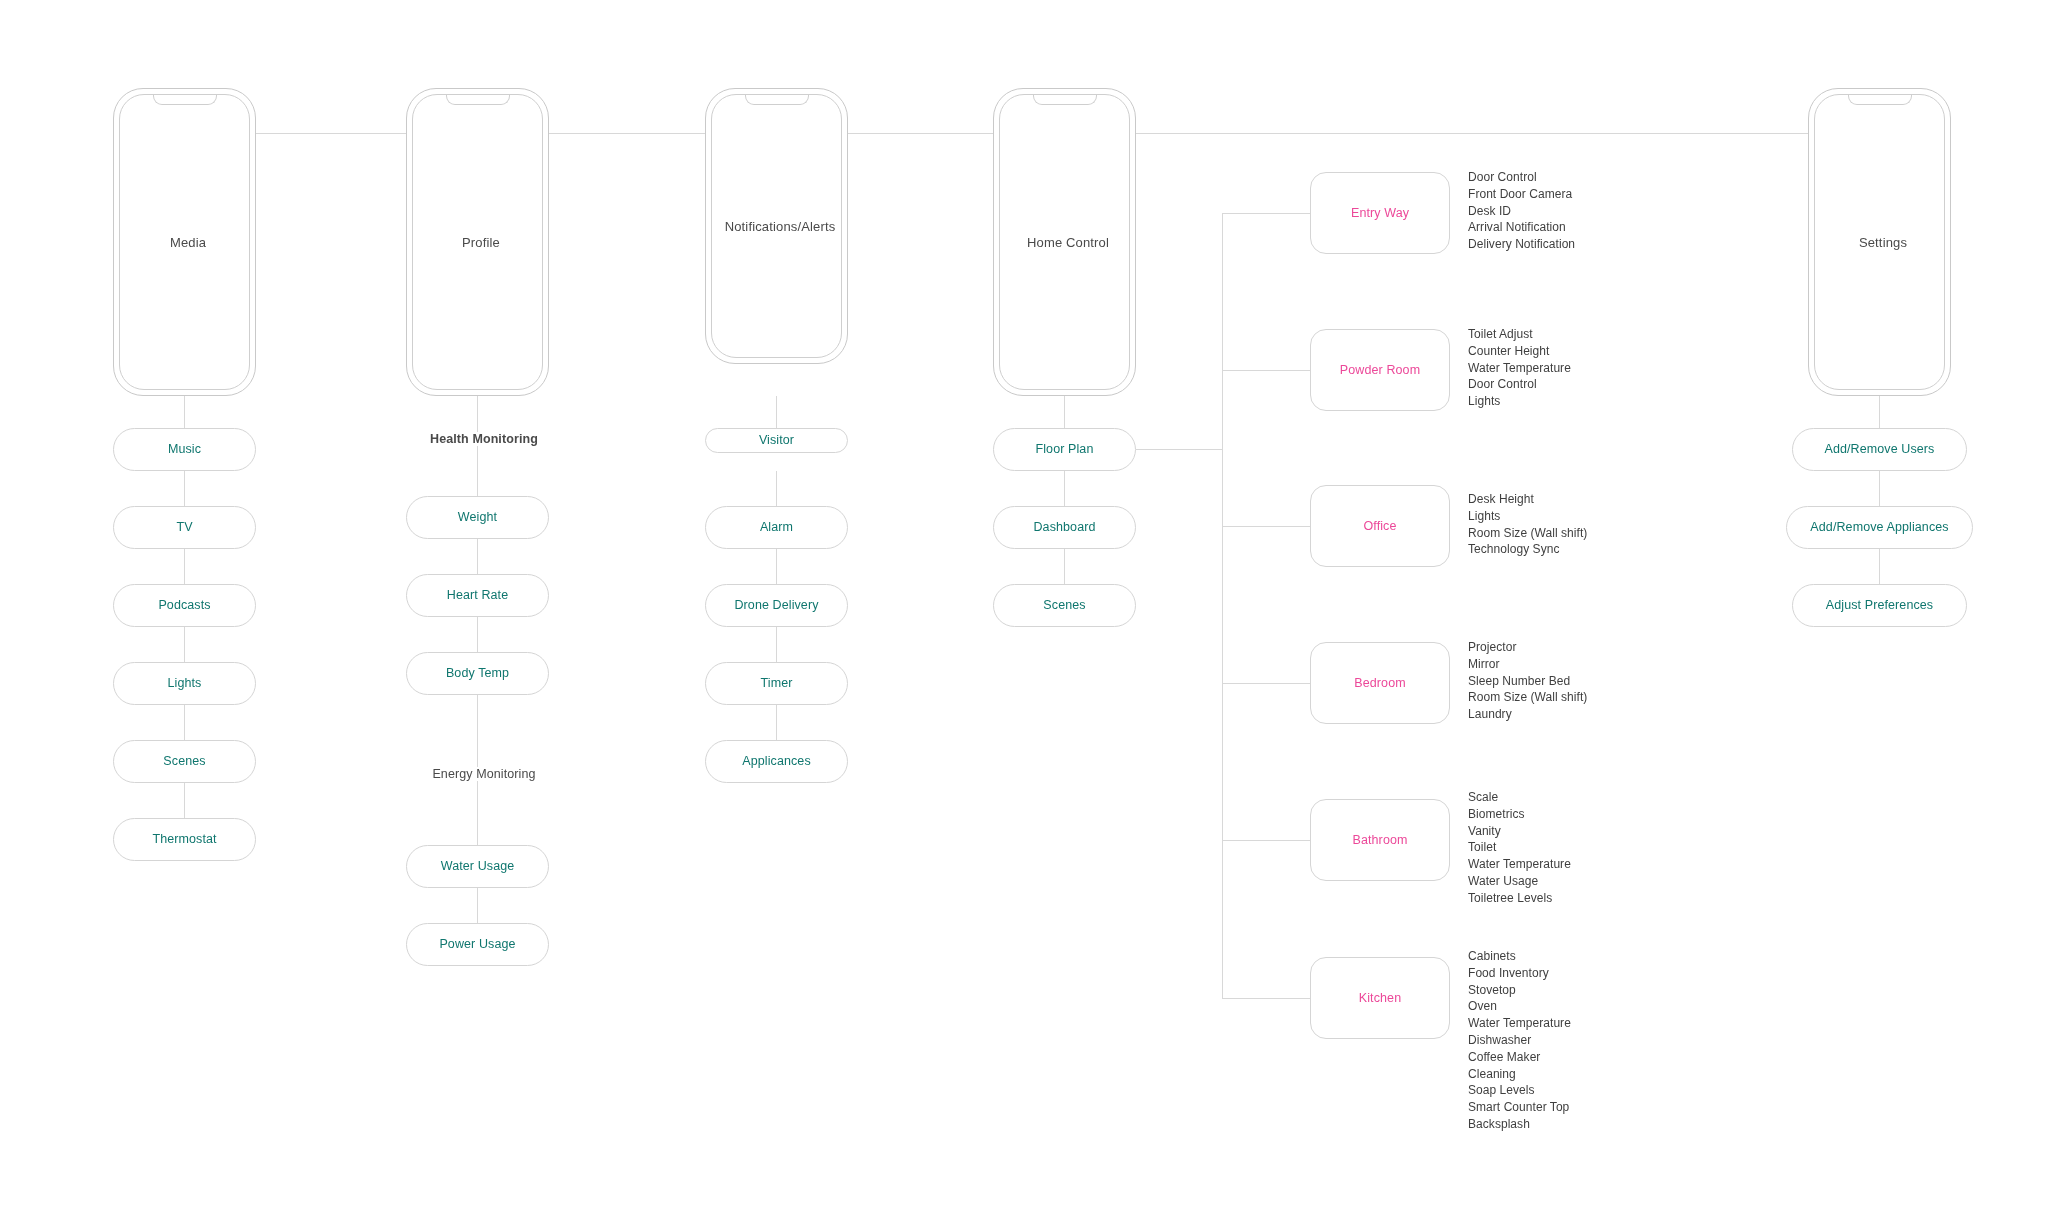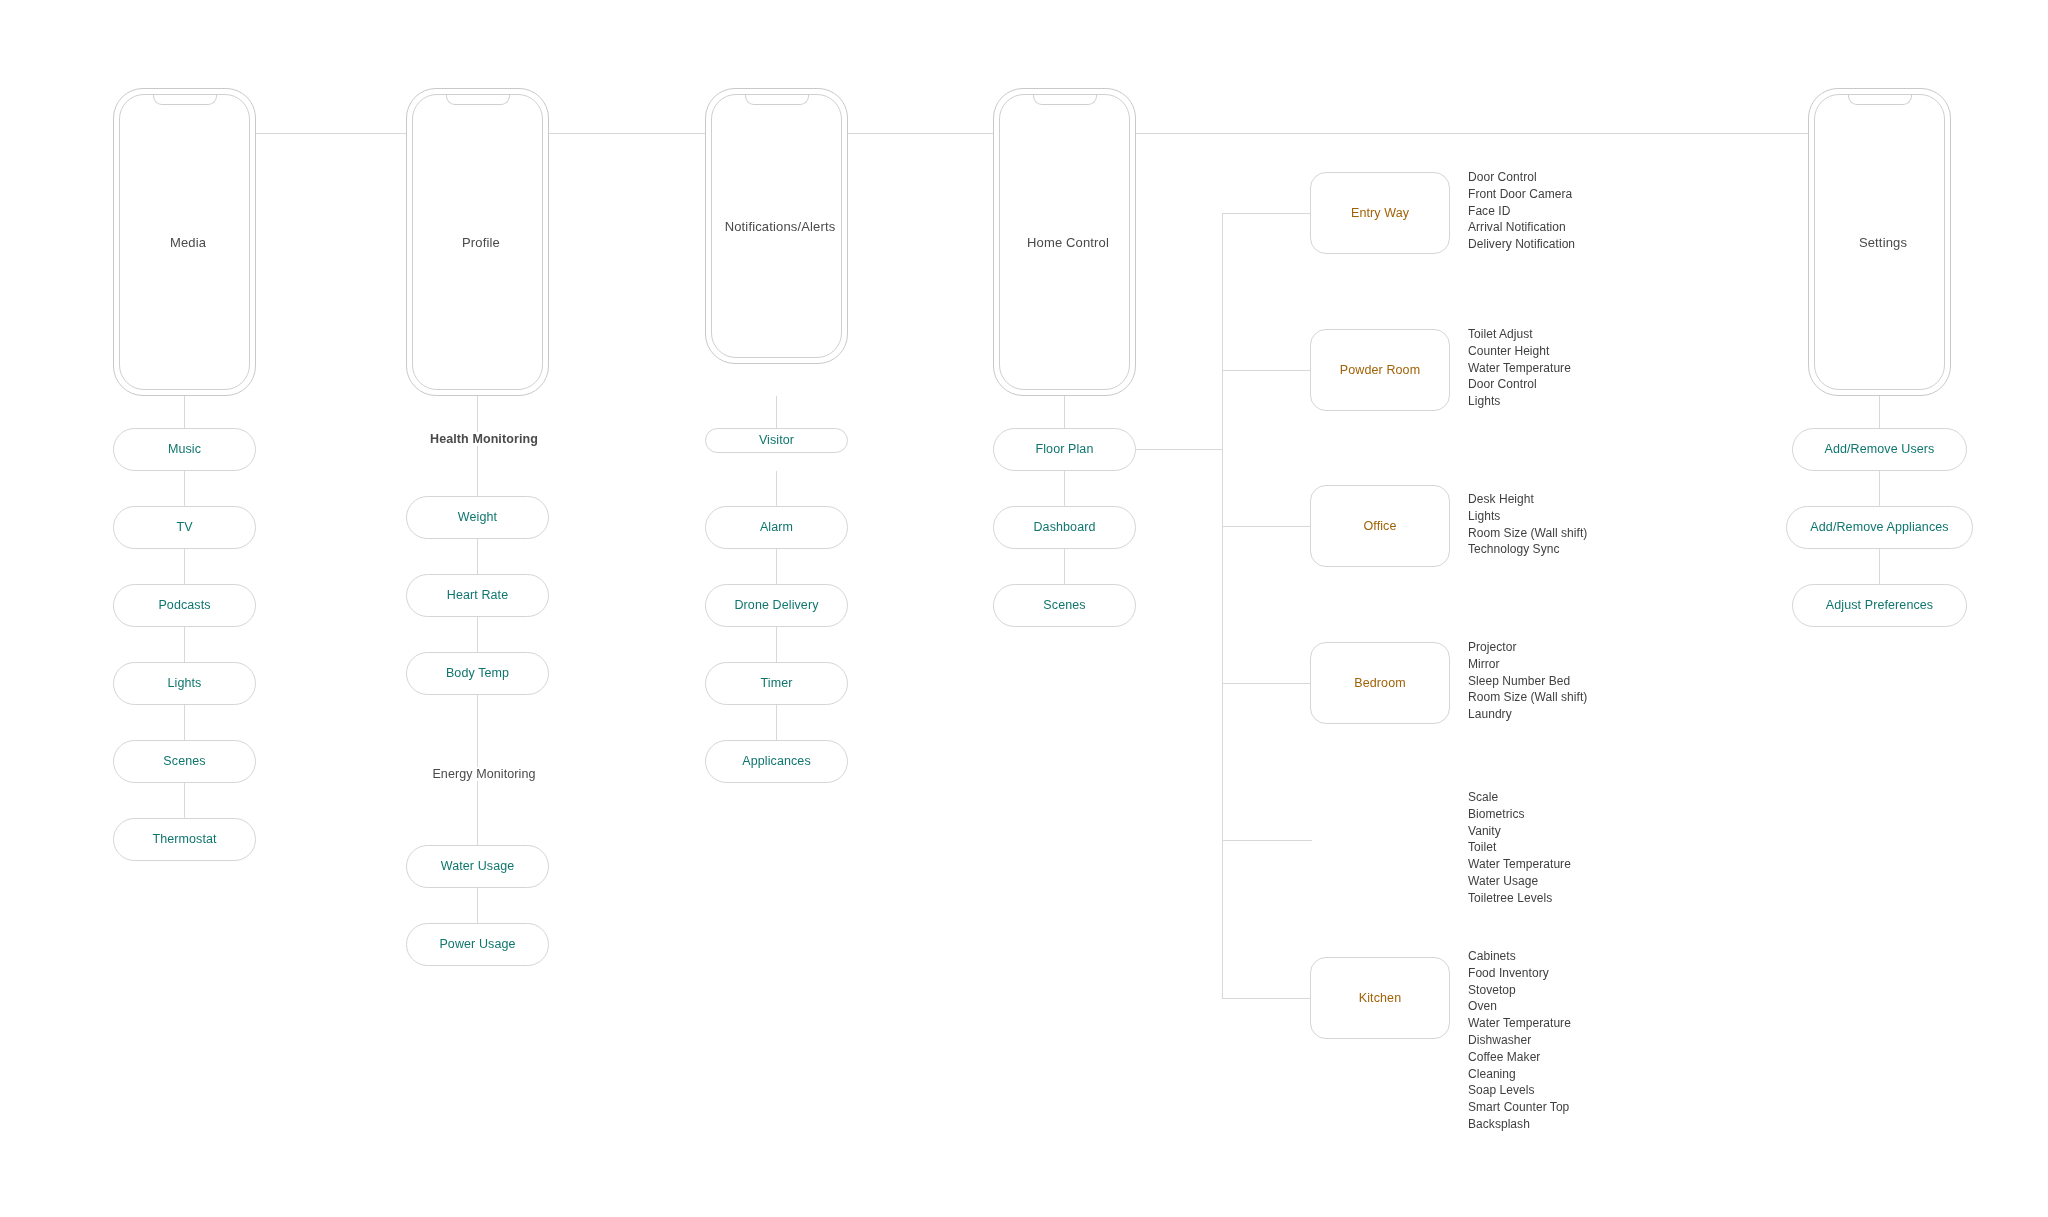--- a/index.html
+++ b/index.html
@@ -38,21 +38,21 @@
     border:1px solid #d5d5d5;border-radius:22px;background:#fff;
     display:flex;align-items:center;justify-content:center;
     font-size:12.5px;color:#0f766e;letter-spacing:.1px;
     text-align:center;line-height:1.15;}
 
   
   .room{
     position:absolute;box-sizing:border-box;
     border:1px solid #d5d5d5;border-radius:16px;background:#fff;
     display:flex;align-items:center;justify-content:center;
-    font-size:12.5px;color:#a16207;letter-spacing:.1px;}
+    font-size:12.5px;color:#ec4899;letter-spacing:.1px;}
 
   
   .caption{
     position:absolute;font-size:12.5px;color:#4a4a4a;
     background:#fff;padding:0 7px;white-space:nowrap;
     text-align:center;letter-spacing:.1px;}
 
   
   .flist{position:absolute;font-size:12px;color:#3f3f3f;line-height:16.8px;
          letter-spacing:.05px;white-space:nowrap;}
@@ -208,21 +208,21 @@
   <div class="ln h" style="left:1222px;top:683px;width:90px;"></div>
   <div class="ln h" style="left:1222px;top:840px;width:90px;"></div>
   <div class="ln h" style="left:1222px;top:998px;width:90px;"></div>
 
   <div class="room" style="left:1310px;top:172px;width:140px;height:82px;">
     <span>Entry Way</span>
   </div>
   <div class="flist" style="left:1468px;top:169px;">
     <div>Door Control</div>
     <div>Front Door Camera</div>
-    <div>Face ID</div>
+    <div>Desk ID</div>
     <div>Arrival Notification</div>
     <div>Delivery Notification</div>
   </div>
 
   <div class="room" style="left:1310px;top:329px;width:140px;height:82px;">
     <span>Powder Room</span>
   </div>
   <div class="flist" style="left:1468px;top:326px;">
     <div>Toilet Adjust</div>
     <div>Counter Height</div>
@@ -245,20 +245,23 @@
     <span>Bedroom</span>
   </div>
   <div class="flist" style="left:1468px;top:639px;">
     <div>Projector</div>
     <div>Mirror</div>
     <div>Sleep Number Bed</div>
     <div>Room Size (Wall shift)</div>
     <div>Laundry</div>
   </div>
 
+  <div class="room" style="left:1310px;top:799px;width:140px;height:82px;">
+    <span>Bathroom</span>
+  </div>
   <div class="flist" style="left:1468px;top:789px;">
     <div>Scale</div>
     <div>Biometrics</div>
     <div>Vanity</div>
     <div>Toilet</div>
     <div>Water Temperature</div>
     <div>Water Usage</div>
     <div>Toiletree Levels</div>
   </div>
 

